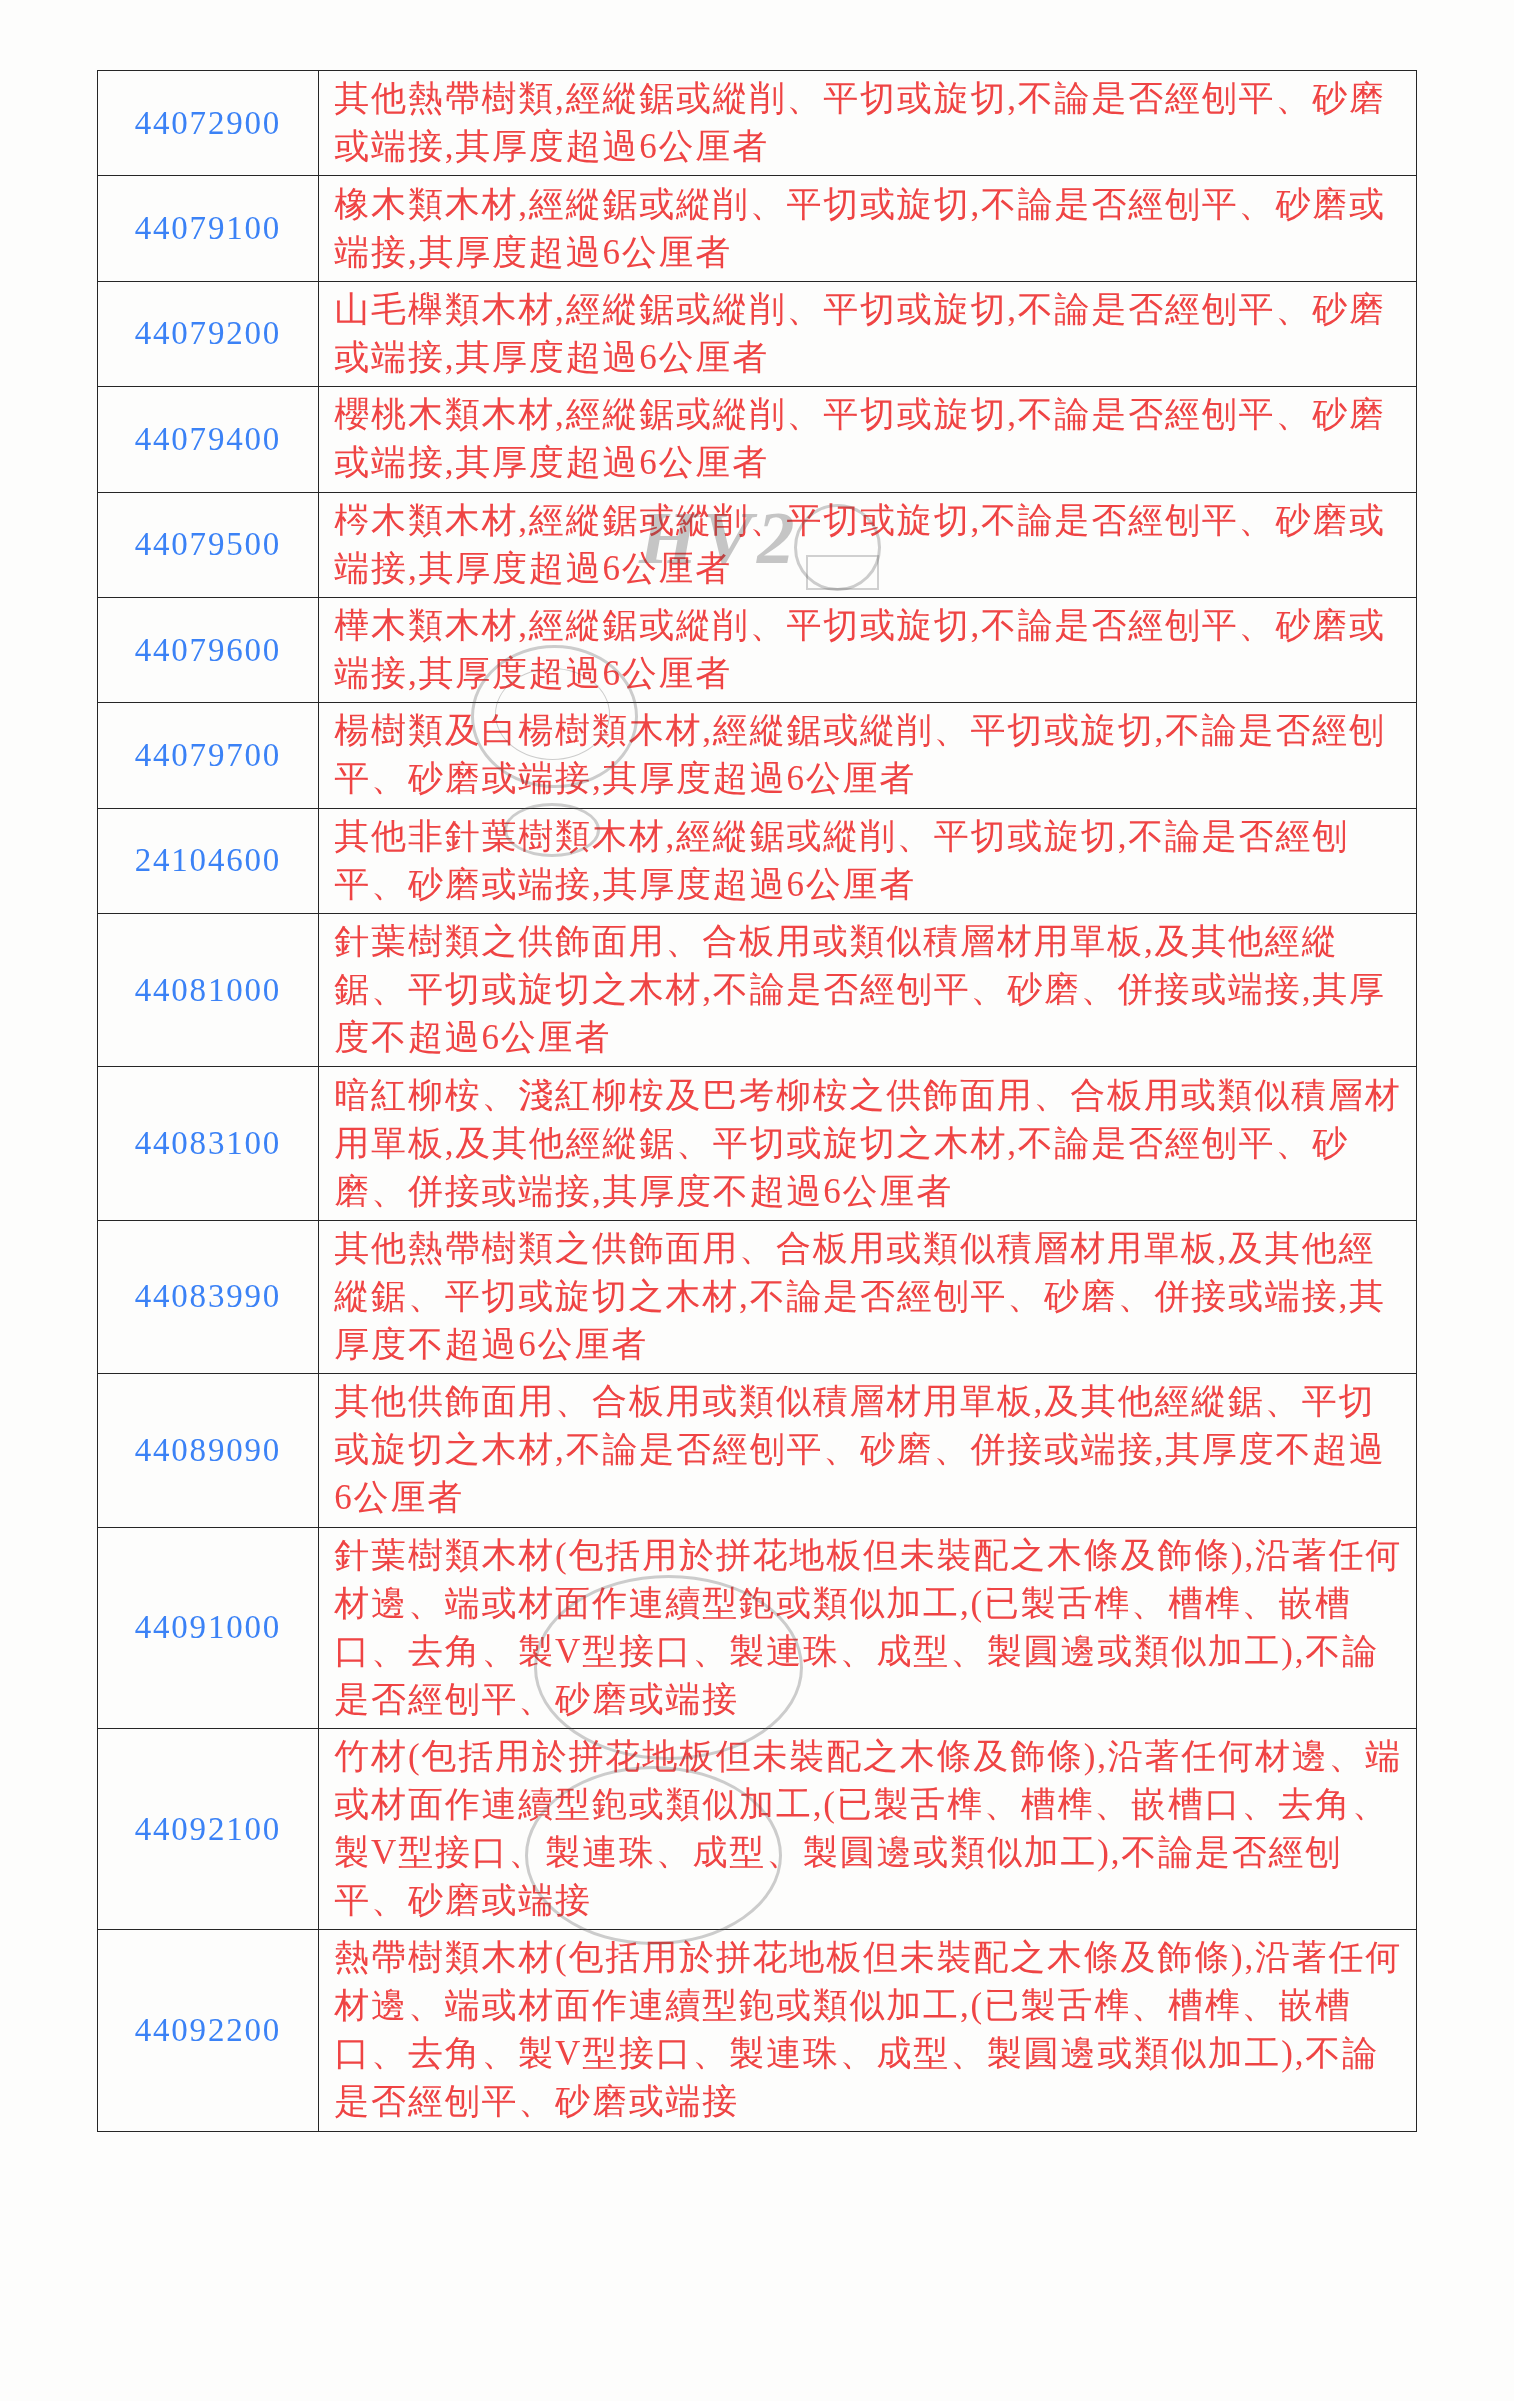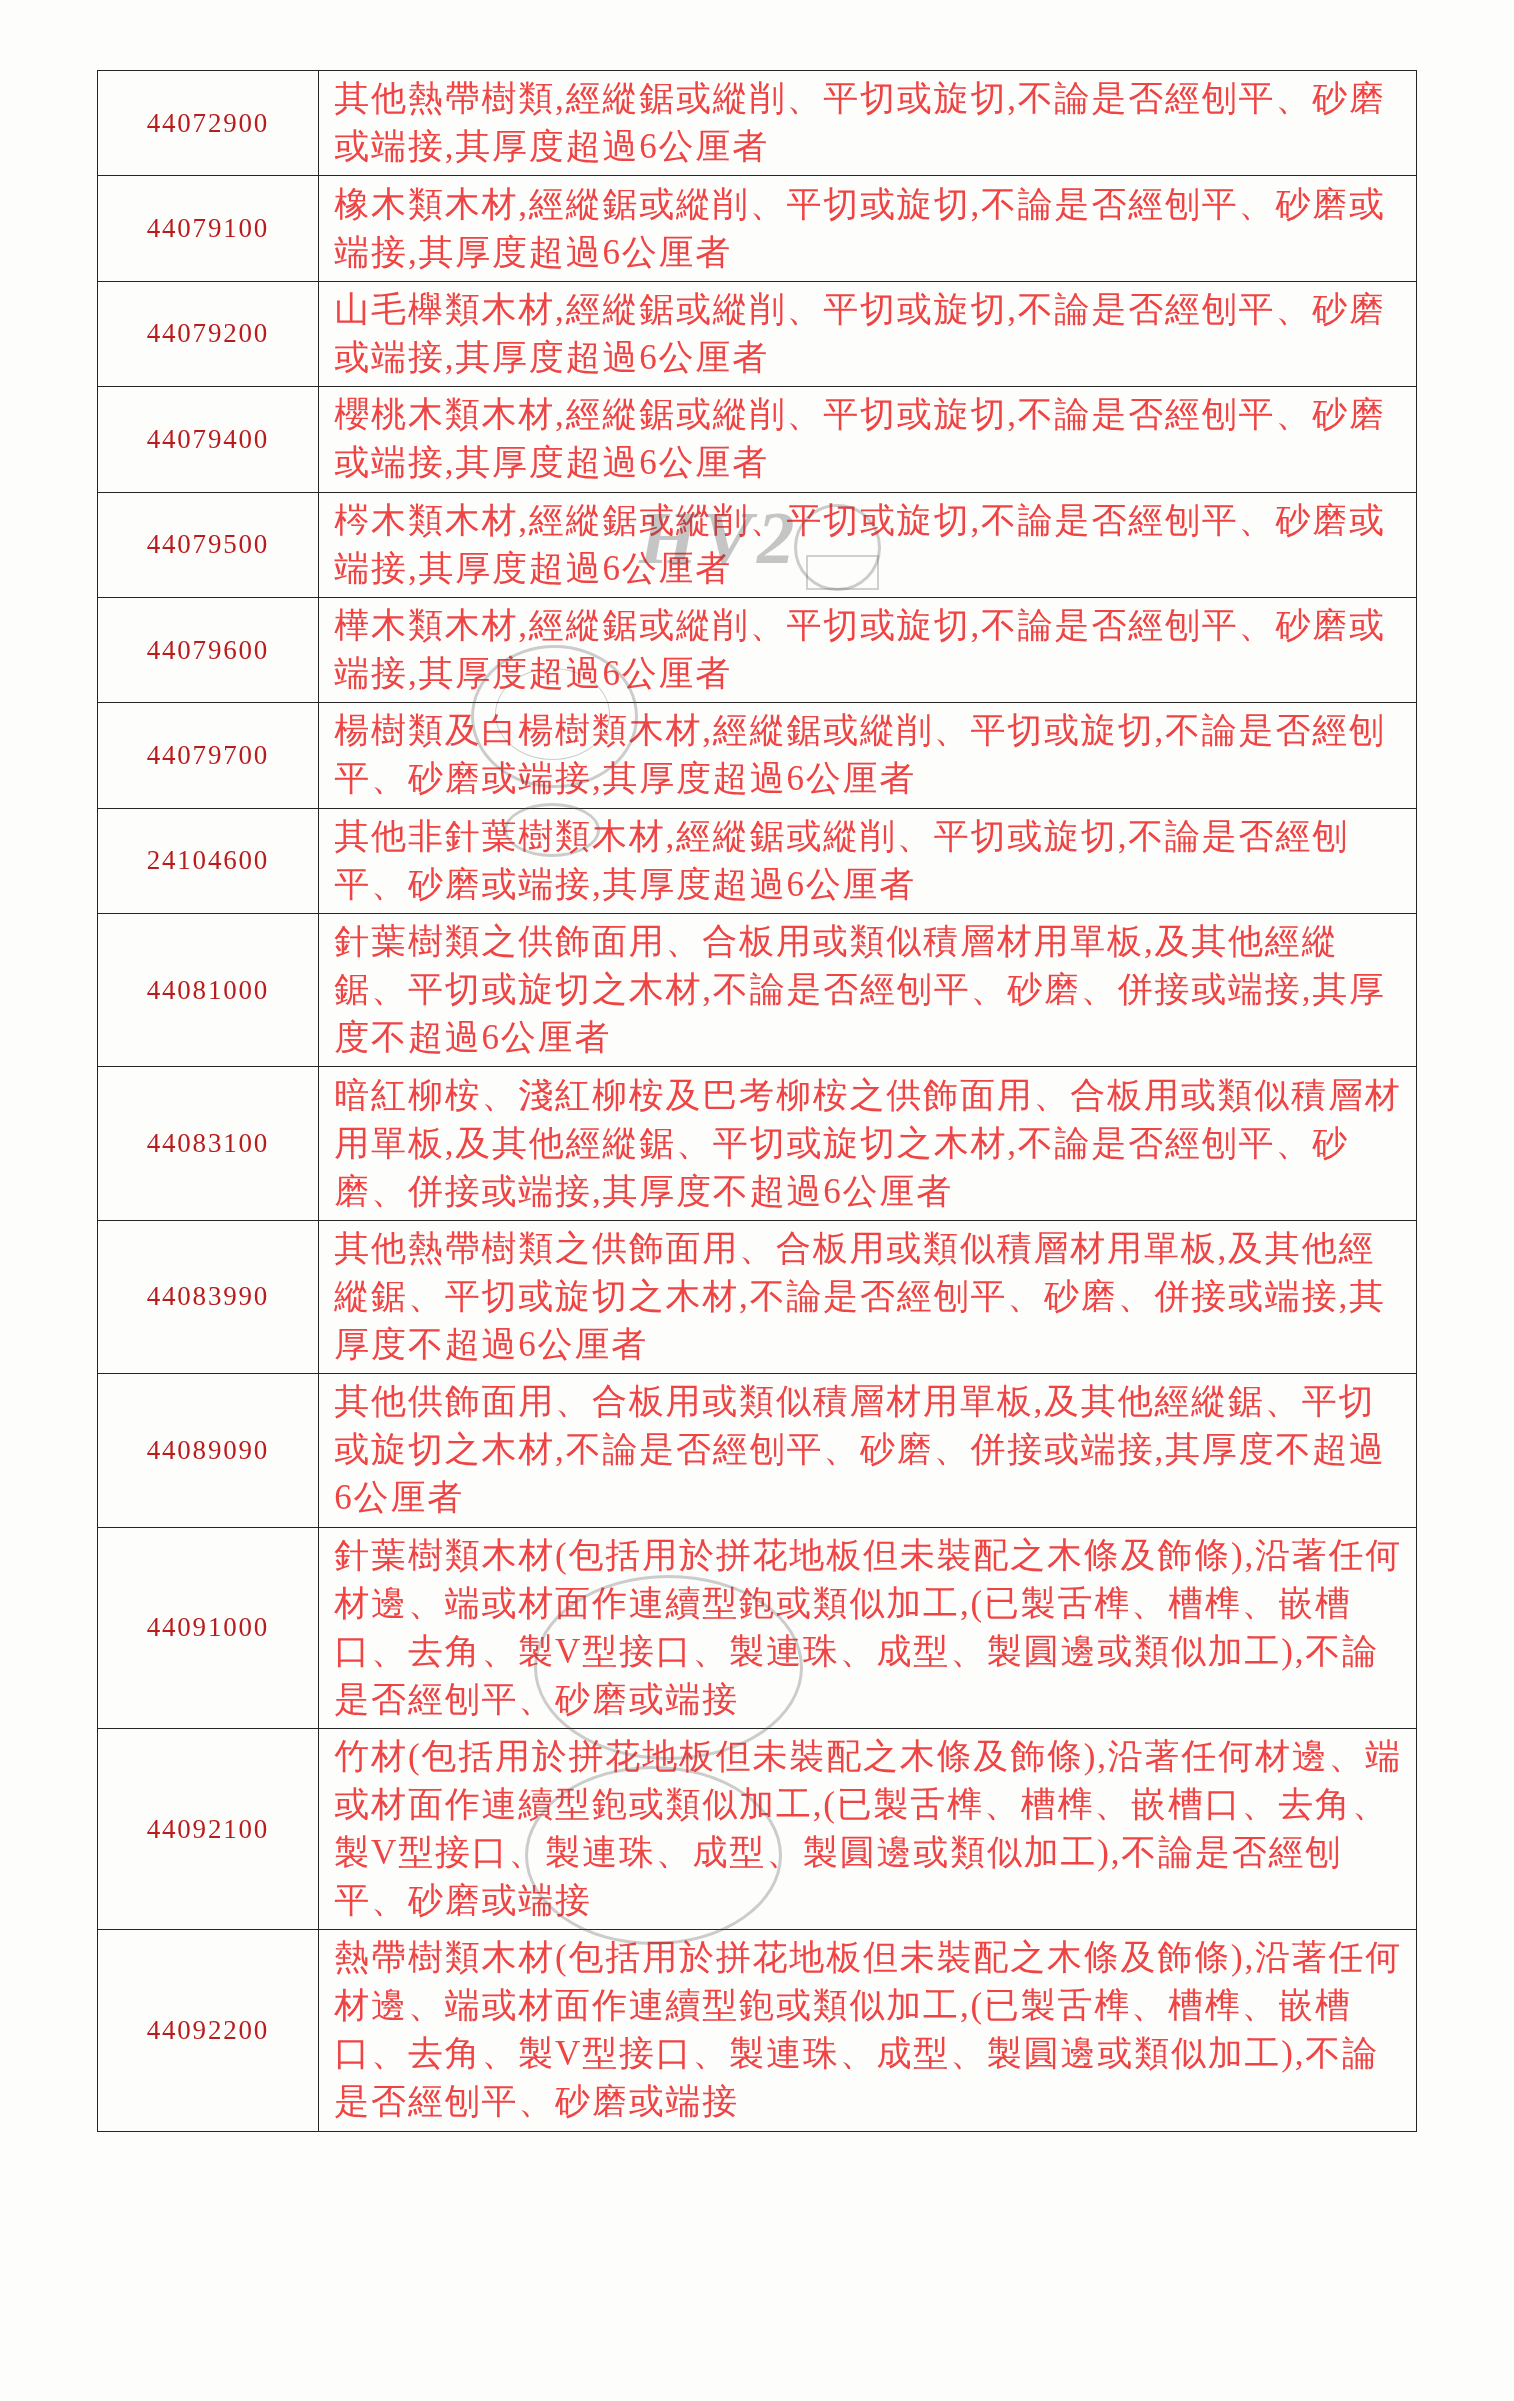--- a/index.html
+++ b/index.html
@@ -28,23 +28,23 @@
     border-collapse: collapse;
     table-layout: fixed;
   }
   table.hs-table td {
     border: 1.8px solid #262626;
     vertical-align: middle;
   }
   td.code {
     width: 215px;
     text-align: center;
-    font-size: 27px;
+    font-size: 33px;
     letter-spacing: 1.8px;
-    color: #b91c1c;
+    color: #3b82f6;
     padding: 3.6px 2.4px;
   }
   td.desc {
     font-size: 35px;
     letter-spacing: 1.8px;
     line-height: 48px;
     padding: 4.2px 13px 4.2px 15.5px;
     color: #ef4444;
     text-align: left;
   }

